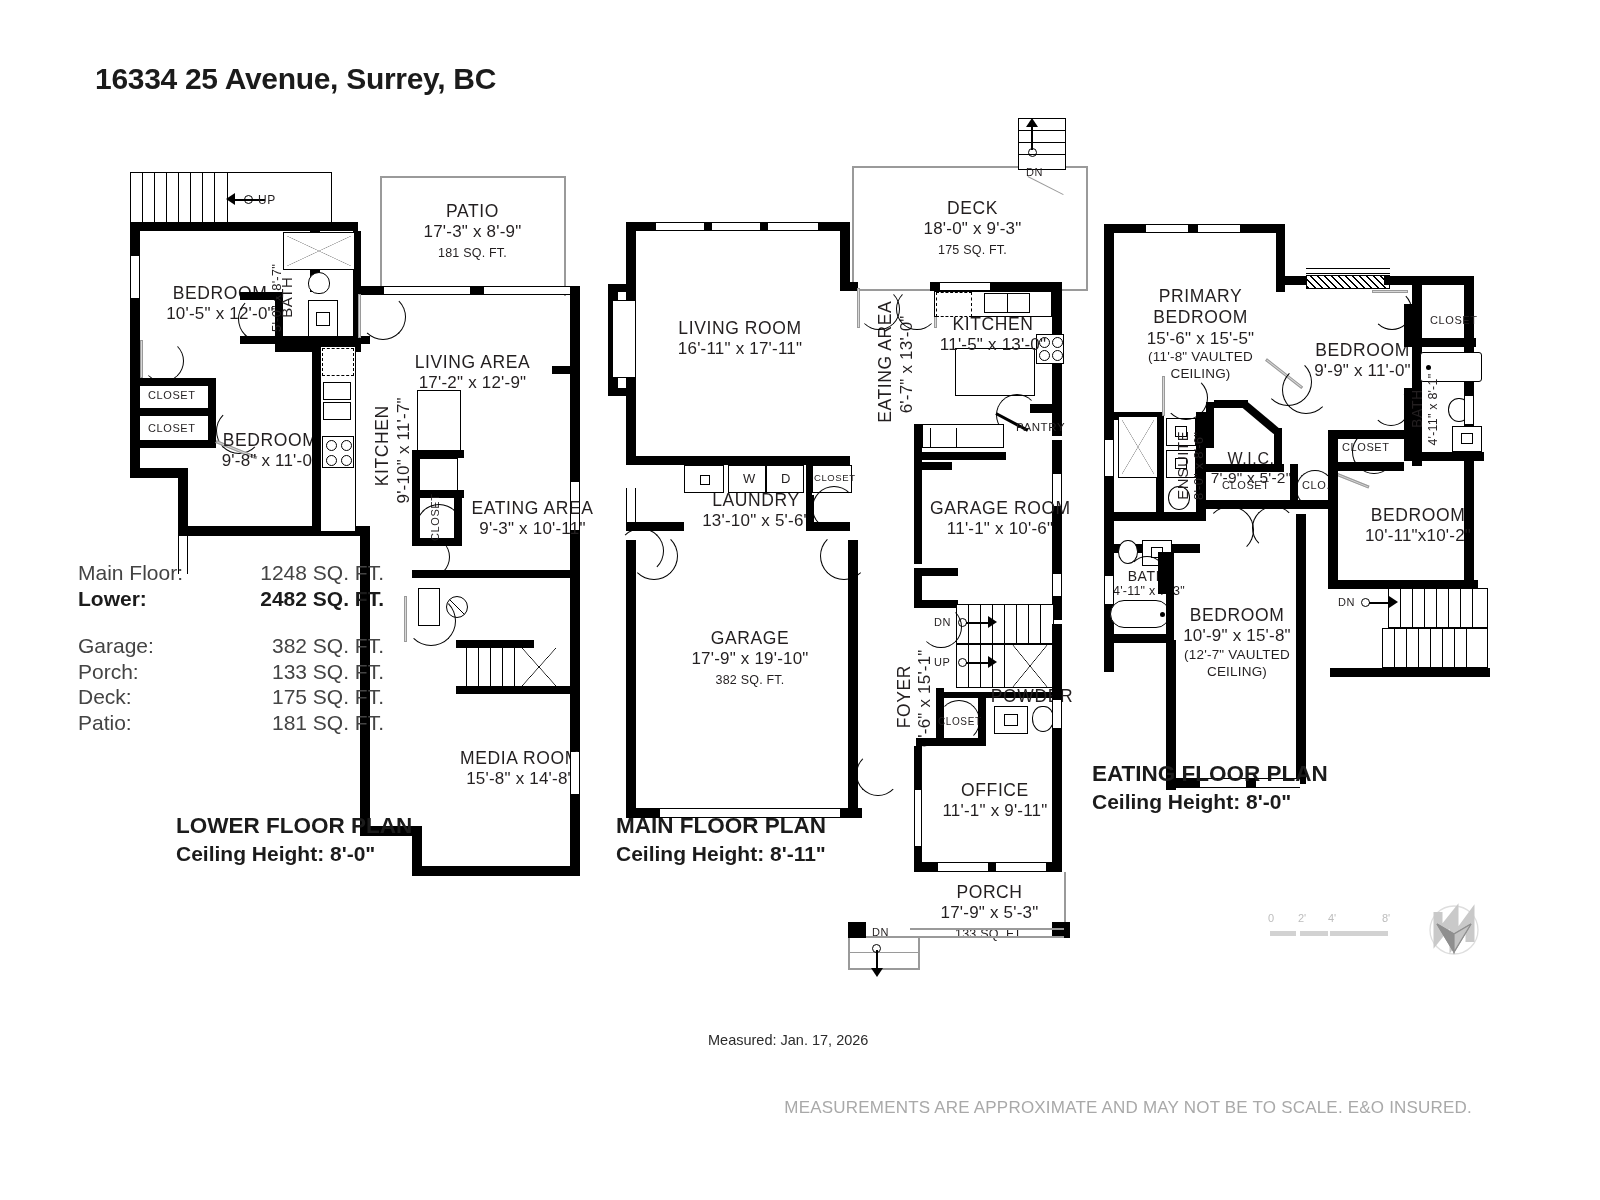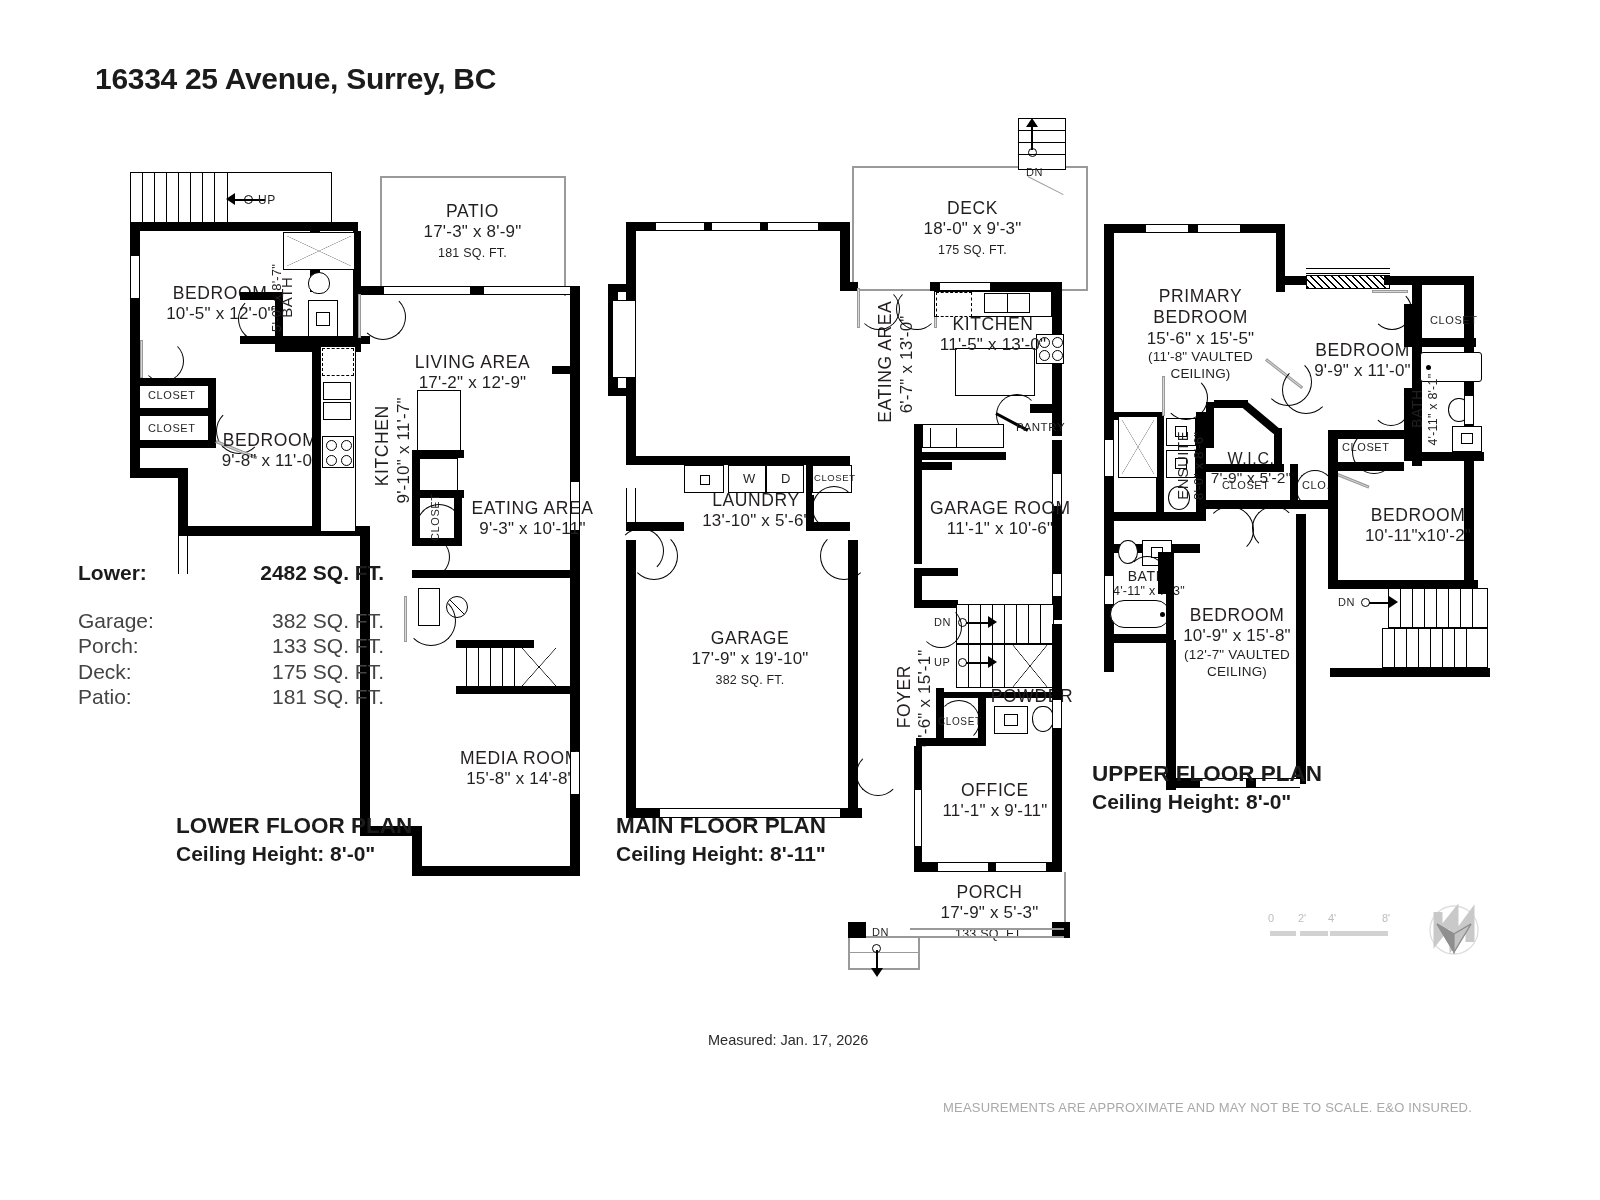--- a/index.html
+++ b/index.html
@@ -44,21 +44,21 @@
   #summary .lab{width:160px;}
   #summary .val{width:146px;text-align:right;}
   #summary .bold{font-weight:700;color:#1b1b1b;}
   #summary .gap{height:22px;}
 
   .plan-title{position:absolute;font-size:22.5px;font-weight:700;line-height:28px;color:#1b1b1b;white-space:nowrap;}
   .plan-title .ch{font-size:21px;font-weight:700;}
 
   
   #measured{left:708px;top:1032px;font-size:14.5px;color:#2b2b2b;}
-  #disclaimer{right:128px;top:1098px;text-align:center;font-size:13px;color:#a9a9a9;line-height:19px;letter-spacing:.2px;}
+  #disclaimer{right:128px;top:1098px;text-align:center;font-size:17px;color:#a9a9a9;line-height:19px;letter-spacing:.2px;}
 
   
   #scalebar{left:1268px;top:912px;width:120px;height:30px;}
   .sc-t{position:absolute;font-size:11px;color:#bdbdbd;top:0;}
   .sc-b{position:absolute;height:5px;background:#d2d2d2;top:19px;}
   #compass{left:1424px;top:900px;width:60px;height:60px;}
 </style>
 </head>
 <body>
 
@@ -229,20 +229,24 @@
   </div>
   <div class="winv" style="left:570px;top:752px;width:10px;height:42px;"></div>
 
   <div class="plan-title" style="left:176px;top:812px;">
     <div>LOWER FLOOR PLAN</div>
     <div class="ch">Ceiling Height: 8'-0"</div>
   </div>
 </div>
 
 <div class="abs" id="summary">
+  <div class="row">
+      <span class="lab">Main Floor:</span>
+      <span class="val">1248 SQ. FT.</span>
+    </div>
   <div class="row">
       <span class="lab bold">Lower:</span>
       <span class="val bold">2482 SQ. FT.</span>
     </div>
   <div class="gap"></div>
   <div class="row">
       <span class="lab">Garage:</span>
       <span class="val">382 SQ. FT.</span>
     </div>
   <div class="row">
@@ -291,20 +295,24 @@
   <div class="win" style="left:768px;top:222px;width:52px;height:9px;"></div>
   <div class="wall" style="left:818px;top:222px;width:32px;height:9px;"></div>
   <div class="wall" style="left:840px;top:222px;width:10px;height:68px;"></div>
 
   <div class="wall" style="left:608px;top:284px;width:18px;height:8px;"></div>
   <div class="wall" style="left:608px;top:284px;width:10px;height:112px;"></div>
   <div class="wall" style="left:608px;top:388px;width:18px;height:8px;"></div>
   <div class="wall" style="left:626px;top:284px;width:10px;height:180px;"></div>
   <div class="thin" style="left:612px;top:300px;width:24px;height:78px;border-width:1.1px;"></div>
 
+  <div class="rlabel" style="left:640px;top:318px;width:200px;">
+    <div class="rname">LIVING ROOM</div>
+    <div class="rdim">16'-11" x 17'-11"</div>
+  </div>
 
   <div class="wall" style="left:626px;top:456px;width:44px;height:9px;"></div>
   <div class="wall" style="left:668px;top:456px;width:182px;height:9px;"></div>
   <div class="thin" style="left:684px;top:465px;width:40px;height:28px;border-width:1.1px;"></div>
   <div class="abs" style="left:700px;top:475px;width:8px;height:8px;border:1px solid #000;"></div>
   <div class="thin" style="left:728px;top:465px;width:38px;height:28px;border-width:1.1px;"></div>
   <div class="thin" style="left:766px;top:465px;width:38px;height:28px;border-width:1.1px;"></div>
   <div class="small-cap" style="left:743px;top:471px;font-size:13px;">W</div>
   <div class="small-cap" style="left:781px;top:471px;font-size:13px;">D</div>
   <div class="wall" style="left:806px;top:465px;width:6px;height:30px;"></div>
@@ -638,21 +646,21 @@
   <div class="wall" style="left:1246px;top:778px;width:12px;height:10px;"></div>
   <div class="win" style="left:1256px;top:778px;width:44px;height:10px;"></div>
   <div class="rlabel" style="left:1172px;top:605px;width:130px;">
     <div class="rname">BEDROOM</div>
     <div class="rdim">10'-9" x 15'-8"</div>
     <div class="rsub">(12'-7" VAULTED</div>
     <div class="rsub">CEILING)</div>
   </div>
 
   <div class="plan-title" style="left:1092px;top:760px;">
-    <div>UPPER FLOOR PLAN</div>
+    <div>EATING FLOOR PLAN</div>
     <div class="ch">Ceiling Height: 8'-0"</div>
   </div>
 </div>
 
 <div class="abs" id="scalebar">
   <div class="sc-t" style="left:0;">0</div>
   <div class="sc-t" style="left:30px;">2'</div>
   <div class="sc-t" style="left:60px;">4'</div>
   <div class="sc-b" style="left:2px;width:26px;"></div>
   <div class="sc-b" style="left:32px;width:28px;"></div>

